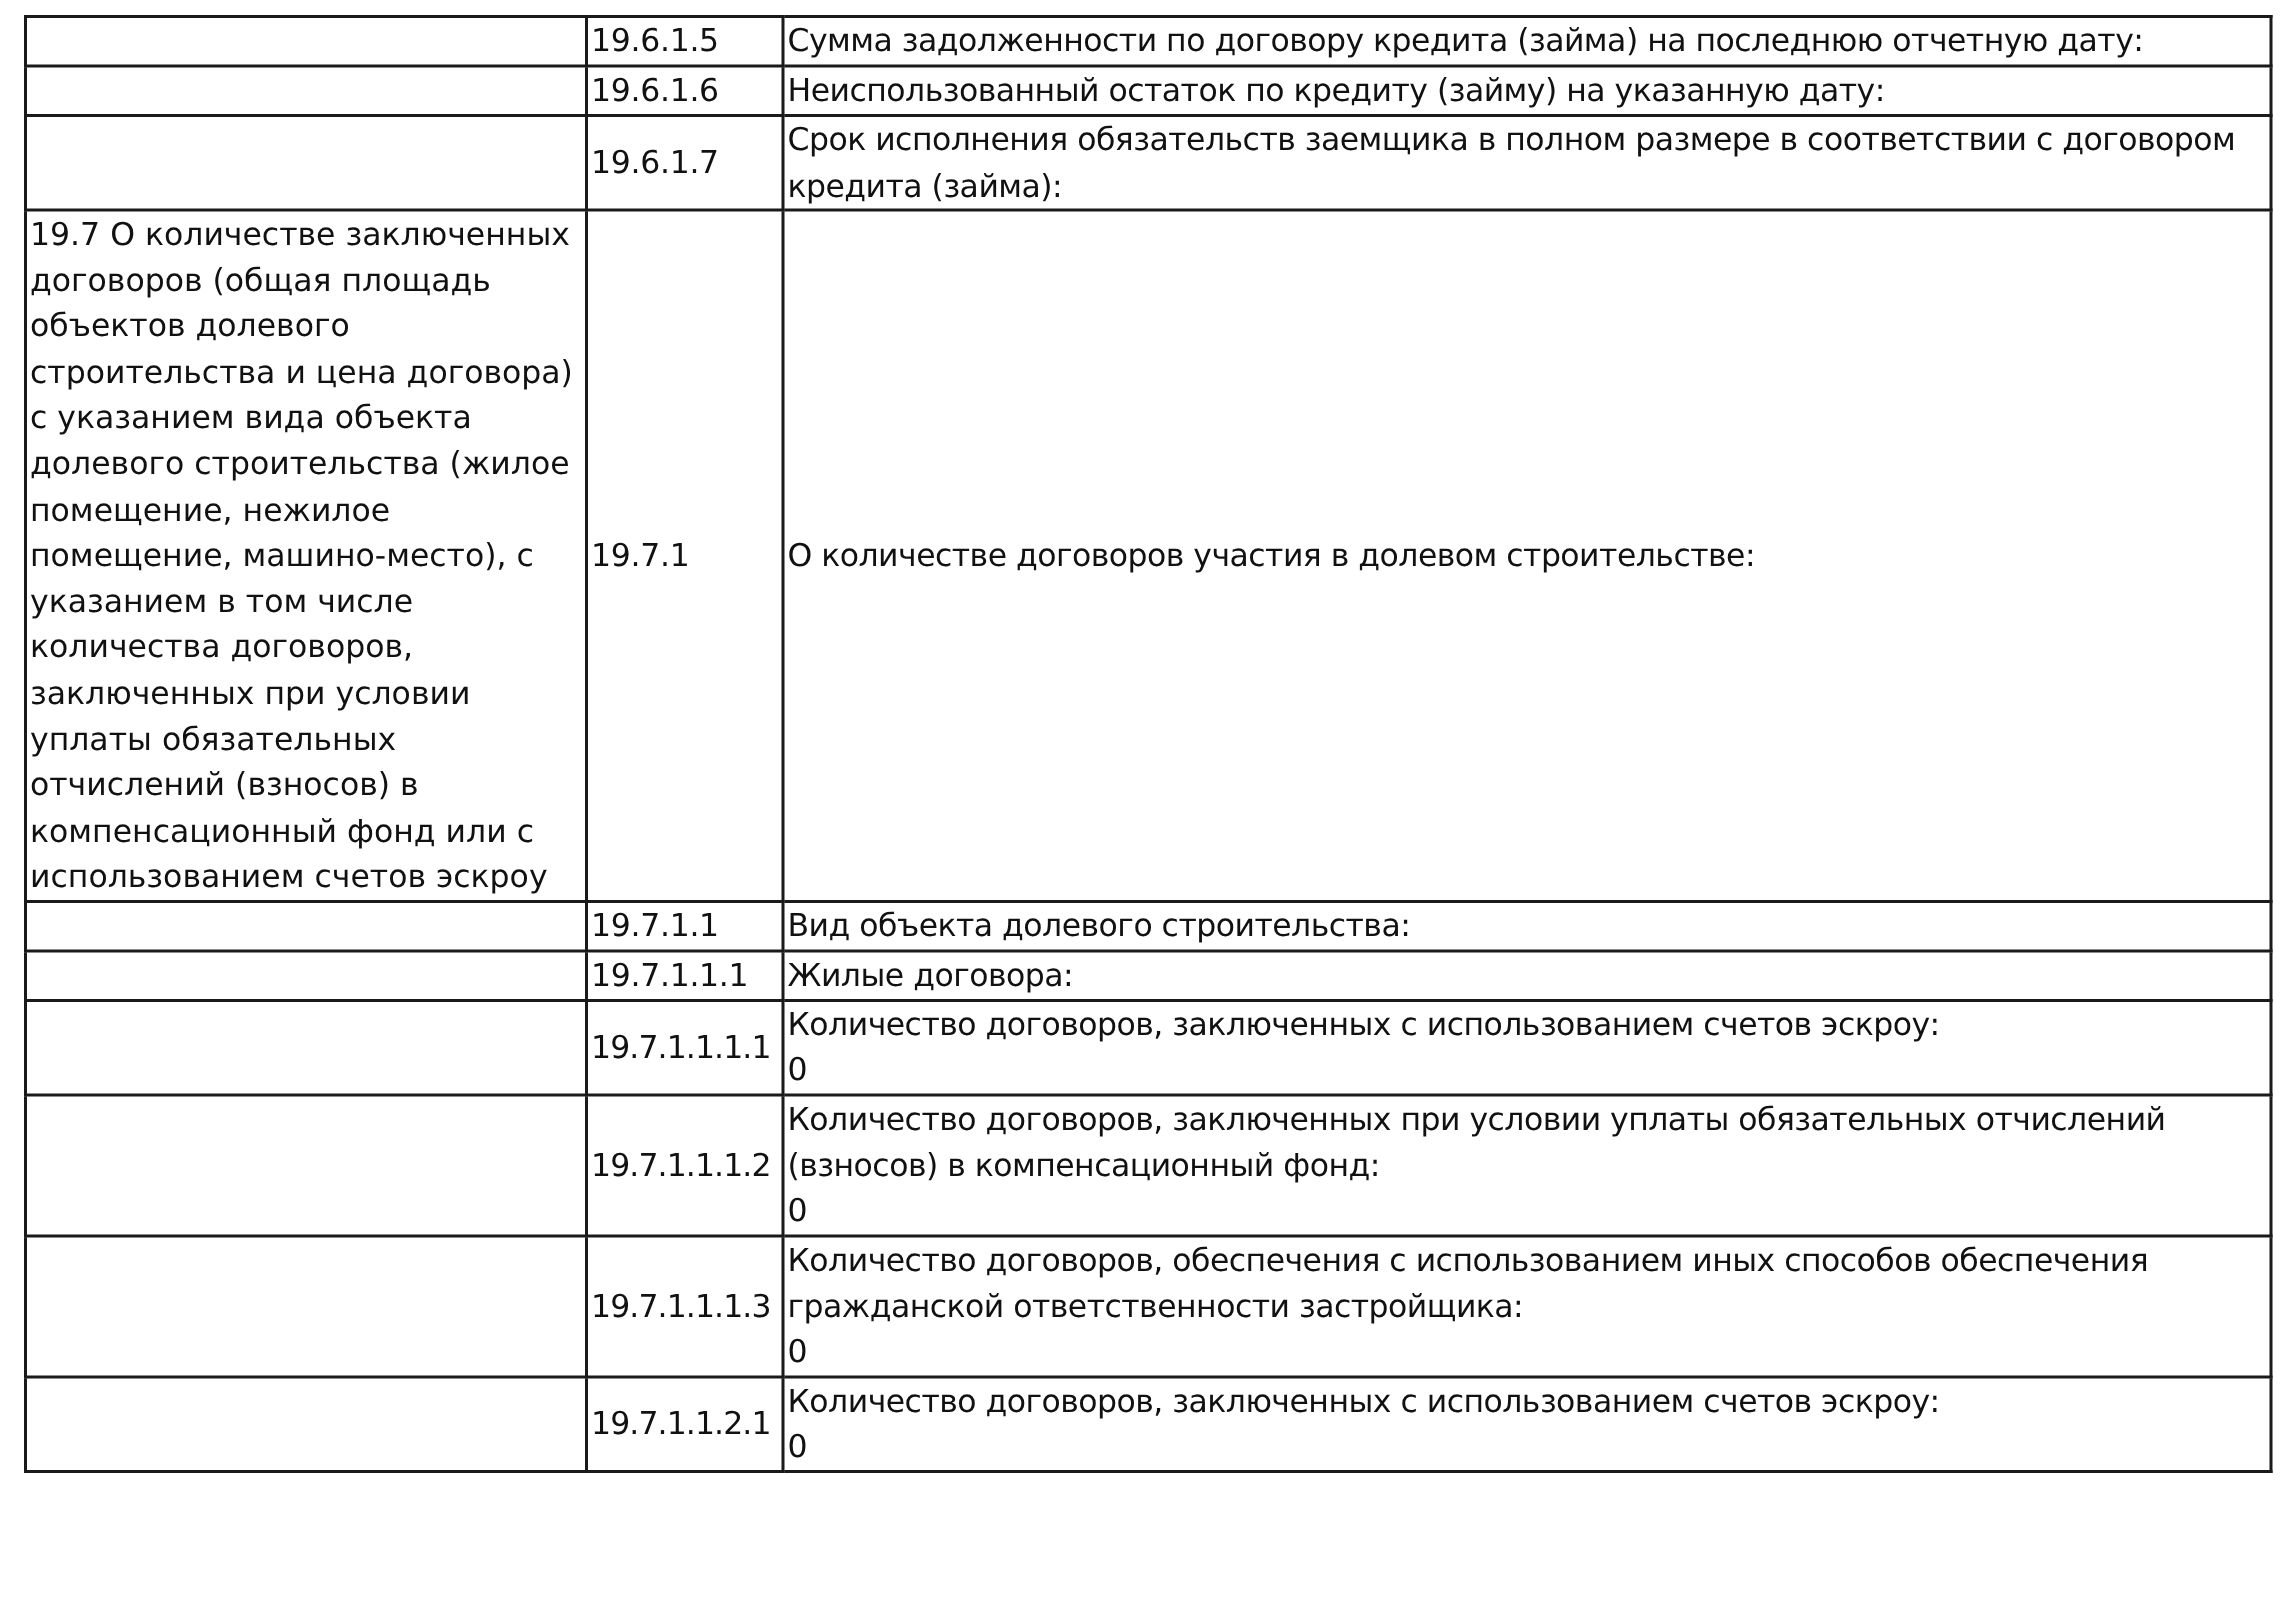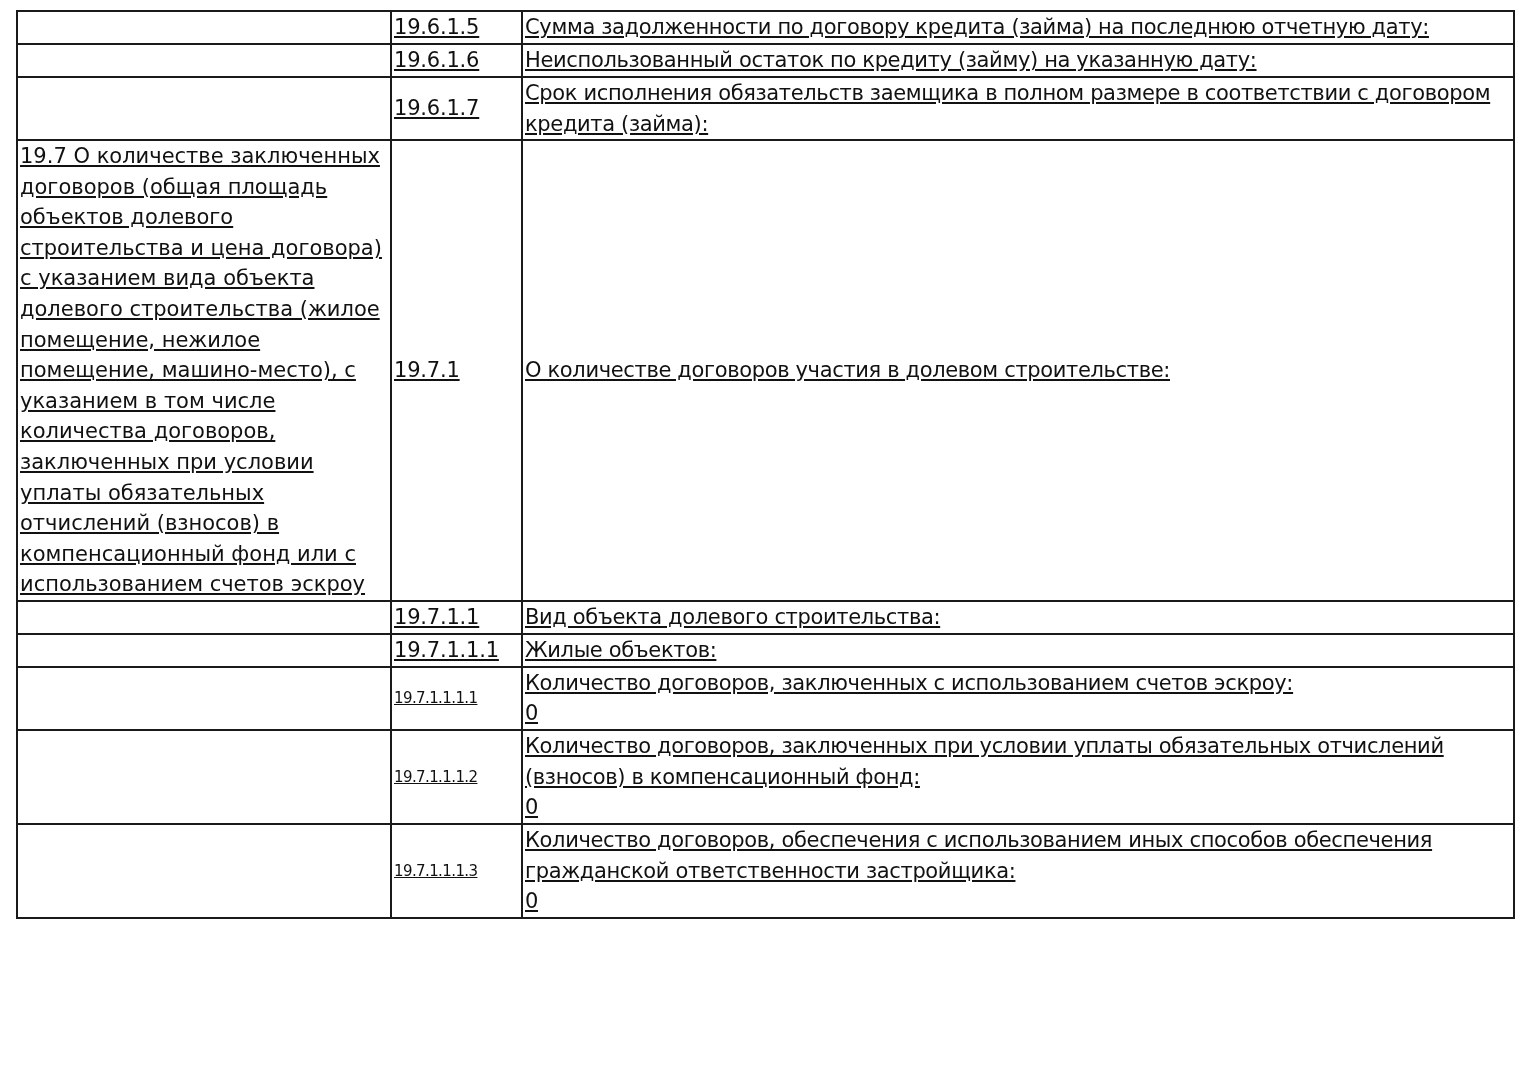--- a/index.html
+++ b/index.html
@@ -17,38 +17,37 @@
     }
     table.doc-table {
       position: absolute;
       left: 16px;
       top: 10px;
       width: 1497px;
       border-collapse: collapse;
       table-layout: fixed;
       font-size: 21px;
       line-height: 30.5px;
-      text-decoration: underline;
     }
     table.doc-table td {
       border: 2px solid #1a1a1a;
       padding: 0 2px 0 2px;
       vertical-align: middle;
       word-wrap: break-word;
     }
     col.c1 { width: 374px; }
     col.c2 { width: 131px; }
     col.c3 { width: 992px; }
 
     td.num {
       white-space: nowrap;
       letter-spacing: -0.2px;
     }
     td.num.long {
-      font-size: 15px;
+      font-size: 21px;
       letter-spacing: -0.6px;
       margin-left: 22px;
     }
     td.desc {
       letter-spacing: -0.35px;
     }
     td.section {
       vertical-align: top;
       line-height: 30.6px;
       padding-top: 2px;
@@ -90,21 +89,21 @@
       <td class="desc">О количестве договоров участия в долевом строительстве:</td>
     </tr>
     <tr class="h35">
       <td></td>
       <td class="num">19.7.1.1</td>
       <td class="desc">Вид объекта долевого строительства:</td>
     </tr>
     <tr class="h35">
       <td></td>
       <td class="num">19.7.1.1.1</td>
-      <td class="desc">Жилые объектов:</td>
+      <td class="desc">Жилые договора:</td>
     </tr>
     <tr class="h65">
       <td></td>
       <td class="num long">19.7.1.1.1.1</td>
       <td class="desc">
         <span class="val">Количество договоров, заключенных с использованием счетов эскроу:</span>
         <span class="val">0</span>
       </td>
     </tr>
     <tr class="h96">
@@ -116,14 +115,22 @@
       </td>
     </tr>
     <tr class="h96">
       <td></td>
       <td class="num long">19.7.1.1.1.3</td>
       <td class="desc">
         <span class="val">Количество договоров, обеспечения с использованием иных способов обеспечения гражданской ответственности застройщика:</span>
         <span class="val">0</span>
       </td>
     </tr>
+    <tr class="h65">
+      <td></td>
+      <td class="num long">19.7.1.1.2.1</td>
+      <td class="desc">
+        <span class="val">Количество договоров, заключенных с использованием счетов эскроу:</span>
+        <span class="val">0</span>
+      </td>
+    </tr>
   </tbody>
 </table>
 
 </body></html>

